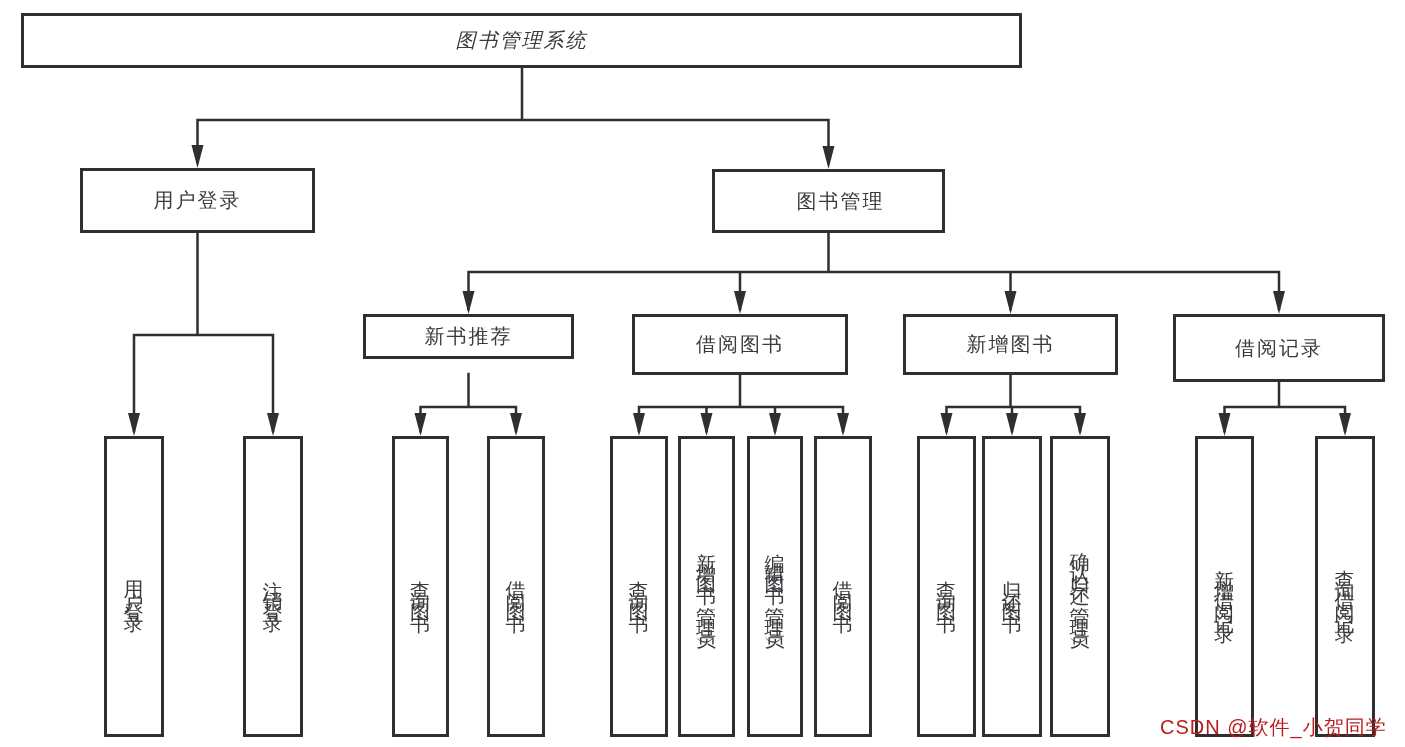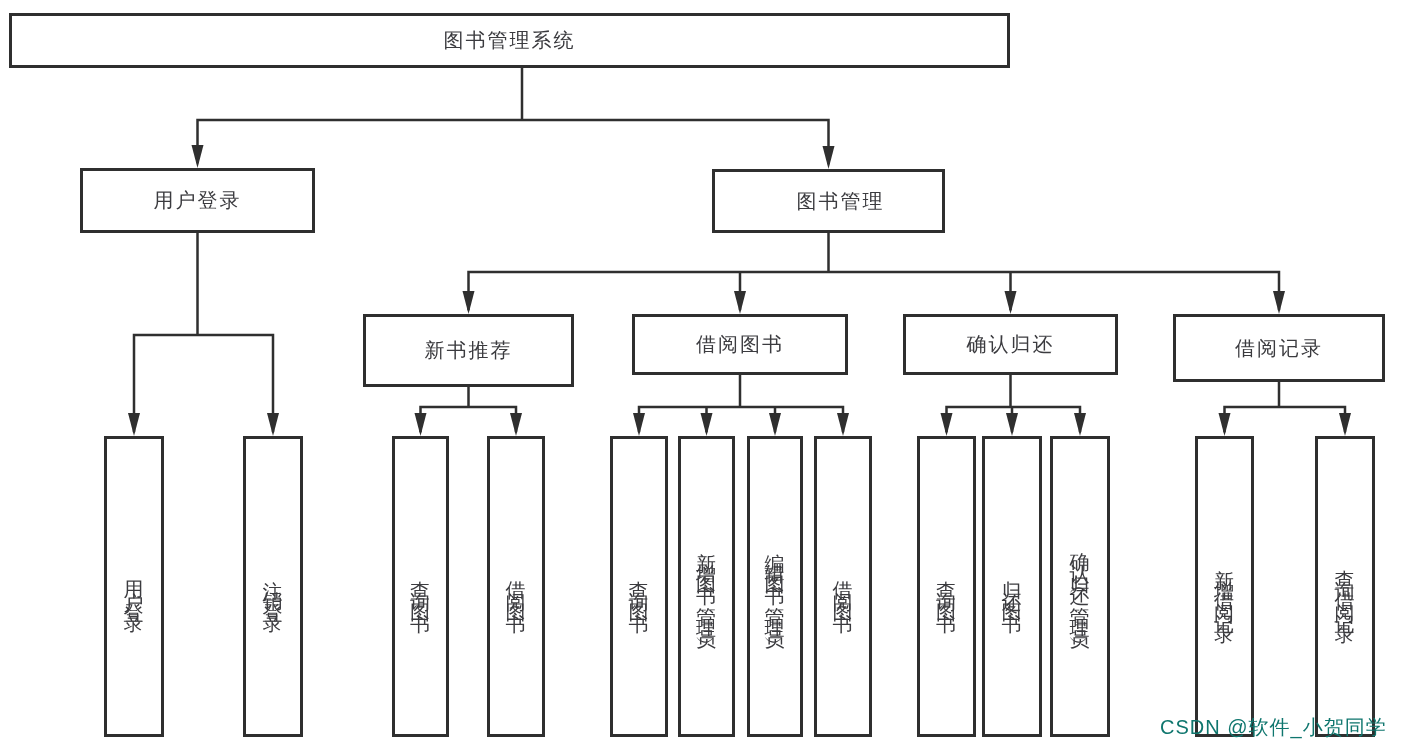--- a/index.html
+++ b/index.html
@@ -27,21 +27,21 @@
     text-orientation:mixed;
     font-size:20px;
     letter-spacing:11px;
     line-height:1;
   }
   .watermark {
     position:absolute;
     left:1160px; top:714px;
     width:245px;
     font-size:20px;
-    color:#0f766e;
+    color:#b91c1c;
     letter-spacing:1px;
     white-space:nowrap;
   }
 </style>
 </head>
 <body>
 
 <div class="stage">
 
   <svg class="connectors" viewBox="0 0 1405 747" xmlns="http://www.w3.org/2000/svg">
@@ -77,28 +77,28 @@
       <polygon points="775,436 769,413 781,413"></polygon>
       <polygon points="843,436 837,413 849,413"></polygon>
       <polygon points="946.5,436 940.5,413 952.5,413"></polygon>
       <polygon points="1012,436 1006,413 1018,413"></polygon>
       <polygon points="1080,436 1074,413 1086,413"></polygon>
       <polygon points="1224.5,436 1218.5,413 1230.5,413"></polygon>
       <polygon points="1345,436 1339,413 1351,413"></polygon>
     </g>
   </svg>
 
-  <div class="node h-node" style="left:9px; top:13px; width:1001px; height:55px;">图书管理系统</div>
+  <div class="node h-node" style="left:21px; top:13px; width:1001px; height:55px;font-style:italic;">图书管理系统</div>
 
   <div class="node h-node" style="left:80px; top:168px; width:235px; height:65px;">用户登录</div>
   <div class="node h-node" style="left:712px; top:169px; width:233px; height:64px;padding-left:24px;">图书管理</div>
 
-  <div class="node h-node" style="left:363px; top:314px; width:211px; height:73px;">新书推荐</div>
+  <div class="node h-node" style="left:363px; top:314px; width:211px; height:45px;">新书推荐</div>
   <div class="node h-node" style="left:632px; top:314px; width:216px; height:61px;">借阅图书</div>
-  <div class="node h-node" style="left:903px; top:314px; width:215px; height:61px;">确认归还</div>
+  <div class="node h-node" style="left:903px; top:314px; width:215px; height:61px;">新增图书</div>
   <div class="node h-node" style="left:1173px; top:314px; width:212px; height:68px;">借阅记录</div>
 
   <div class="node v-node" style="left:104px; top:436px; width:60px; height:301px;">用户登录</div>
   <div class="node v-node" style="left:243px; top:436px; width:60px; height:301px;">注销登录</div>
 
   <div class="node v-node" style="left:392px; top:436px; width:57px; height:301px;">查询图书</div>
   <div class="node v-node" style="left:487px; top:436px; width:58px; height:301px;">借阅图书</div>
 
   <div class="node v-node" style="left:610px; top:436px; width:58px; height:301px;">查询图书</div>
   <div class="node v-node" style="left:678px; top:436px; width:57px; height:301px;">新增图书（管理员）</div>

